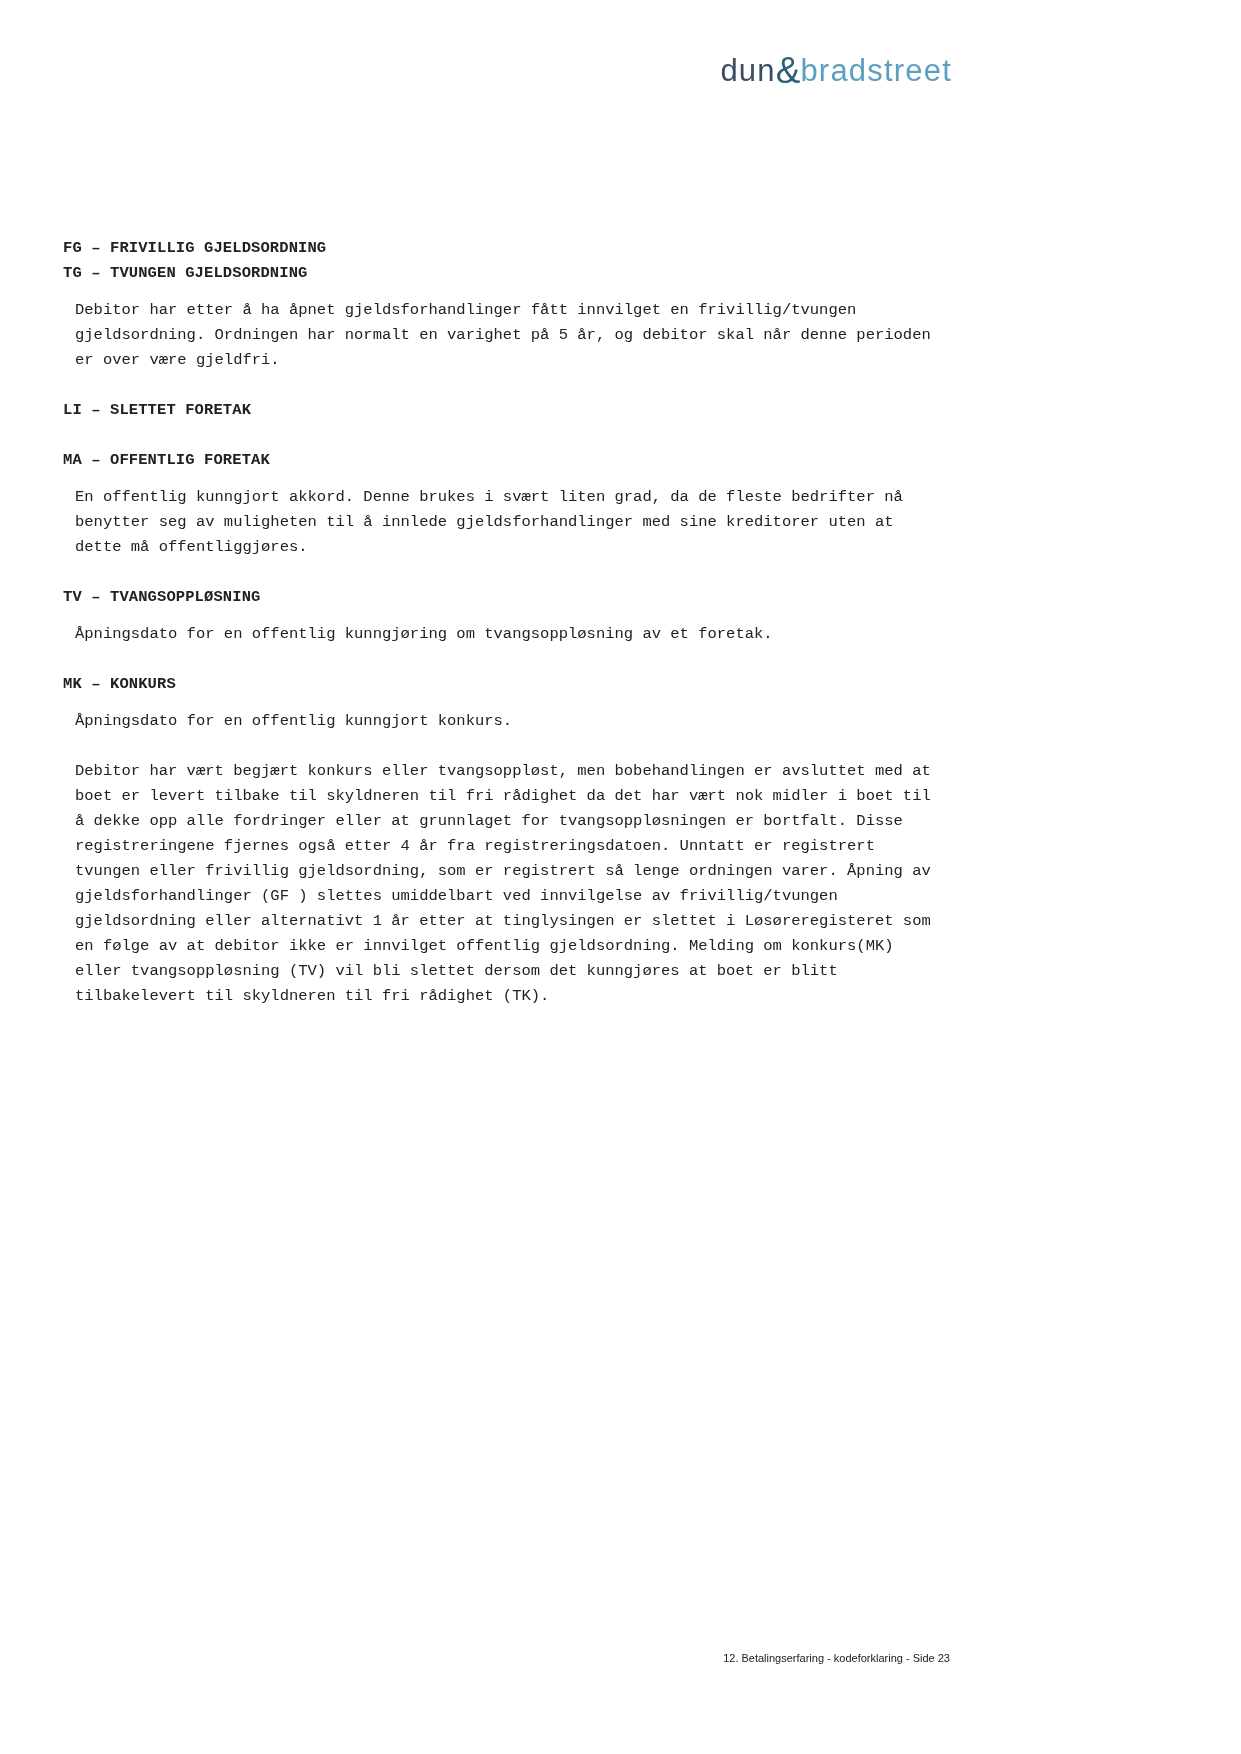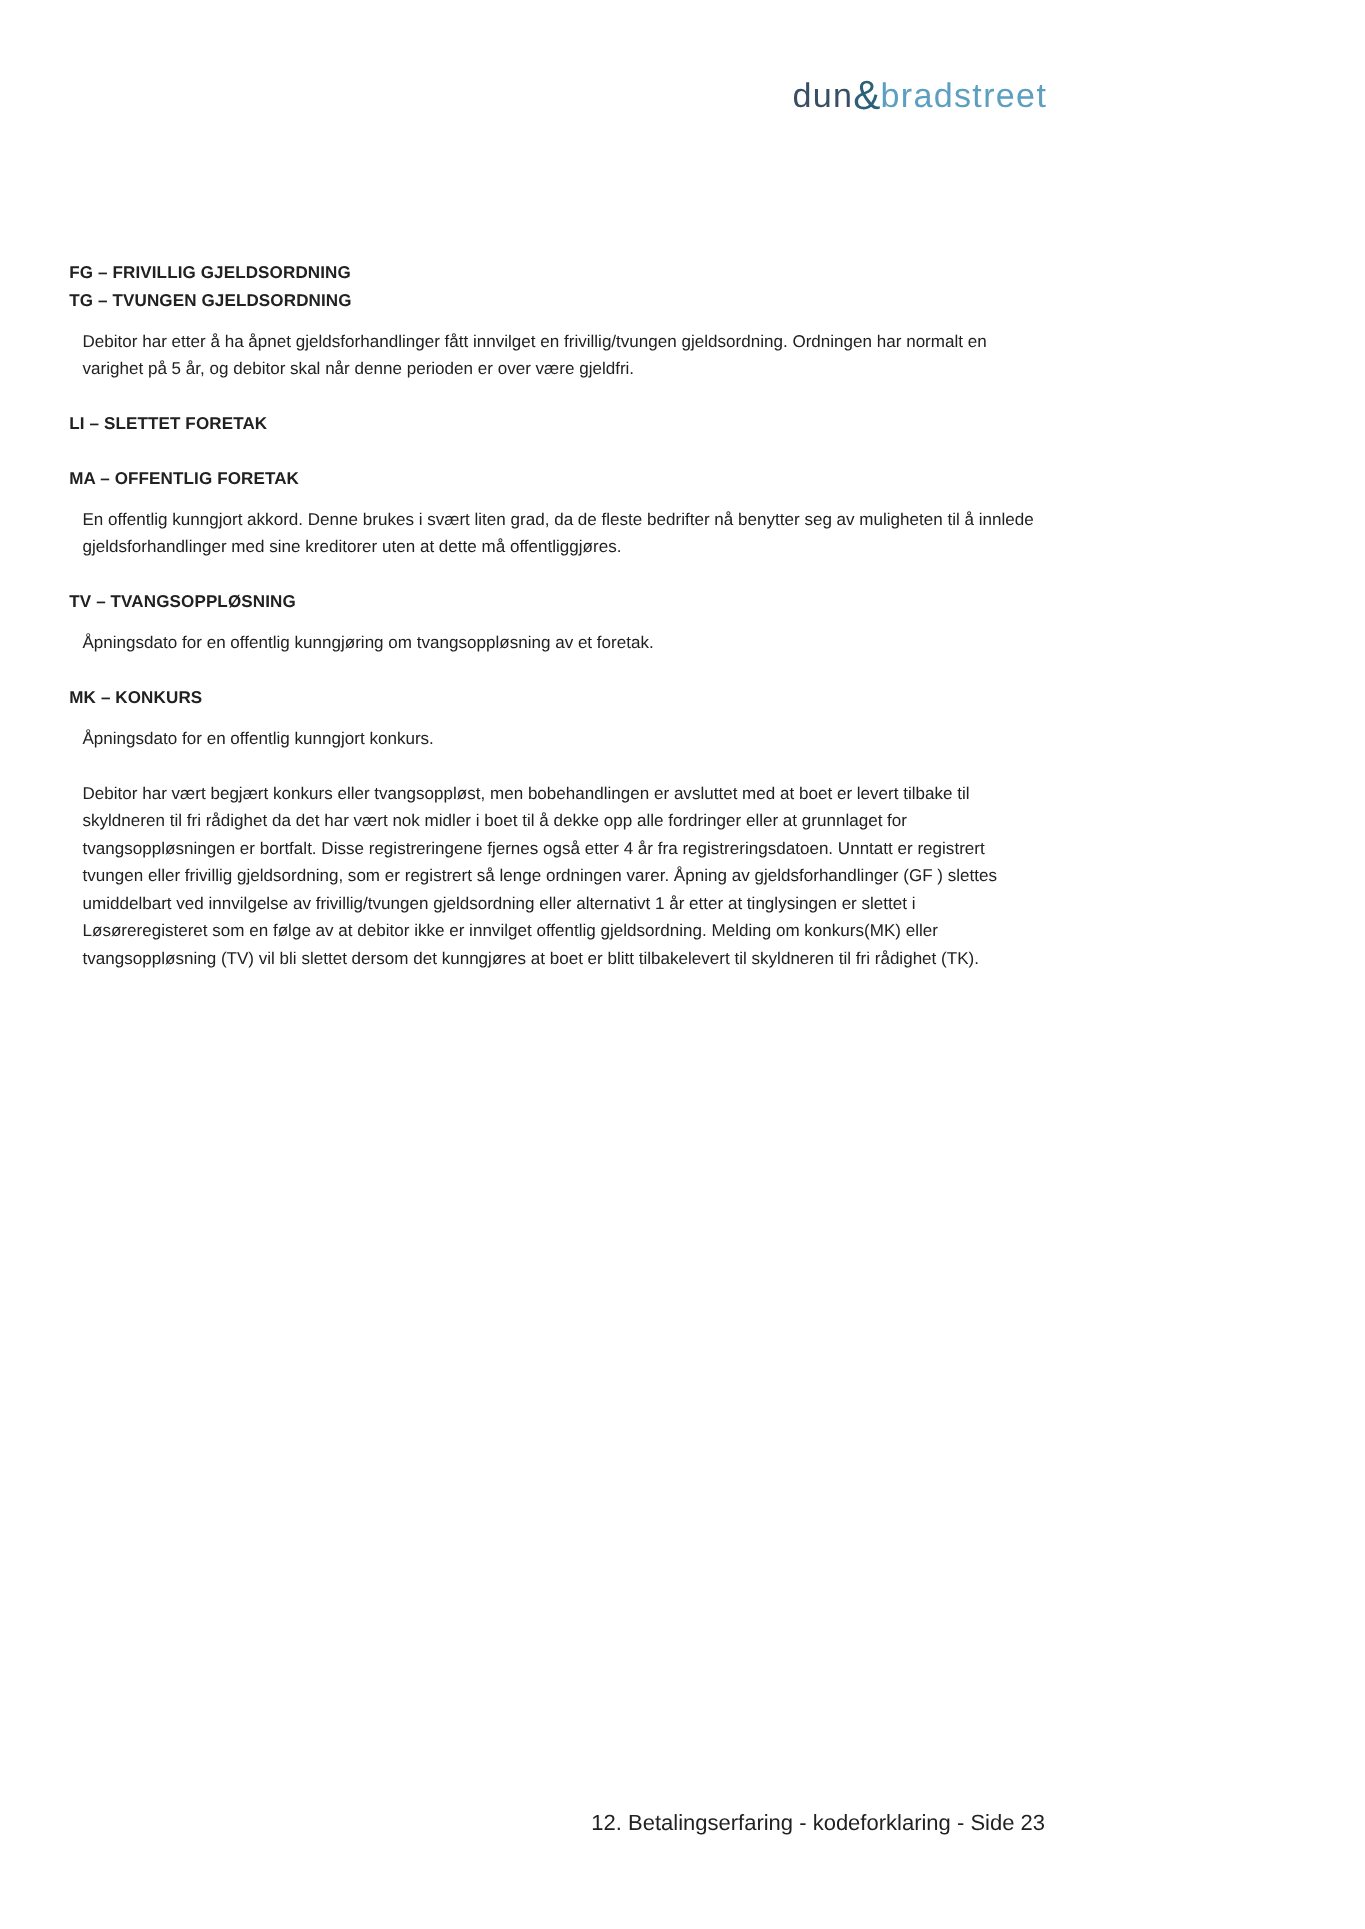--- a/index.html
+++ b/index.html
@@ -12,21 +12,21 @@
     position: relative;
     overflow: hidden;
   }
   .page {
     position: absolute;
     inset: 0;
     background: #ffffff;
   }
   .logo {
     position: absolute;
-    top: 68px;
+    top: 52px;
     right: 289px;
     white-space: nowrap;
     font-size: 31px;
     letter-spacing: 1.2px;
     font-weight: 400;
     line-height: 38px;
   }
   .logo-dun { color: #3a4e63; }
   .logo-amp {
     color: #2c5f78;
@@ -37,34 +37,34 @@
   }
   .logo-brad { color: #5c9fc0; }
   .content {
     position: absolute;
     top: 236px;
     left: 63px;
     width: 897px;
     font-size: 15.5px;
     line-height: 25px;
   }
-  .sec { margin: 0 0 25px 0; }
+  .sec { margin: 0 0 25px 0; font-family: Liberation Mono, monospace; }
   .sec h2 {
     margin: 0;
     font-size: 15.5px;
     font-weight: bold;
     line-height: 25px;
     letter-spacing: 0.1px;
   }
   .sec p { margin: 12px; }
   .footer {
     position: absolute;
     top: 1646px;
     right: 291px;
-    font-size: 20px;
+    font-size: 11px;
     line-height: 25px;
     color: #212121;
     white-space: nowrap;
   }
 </style>
 </head>
 <body>
 
 <div class="page">
 

